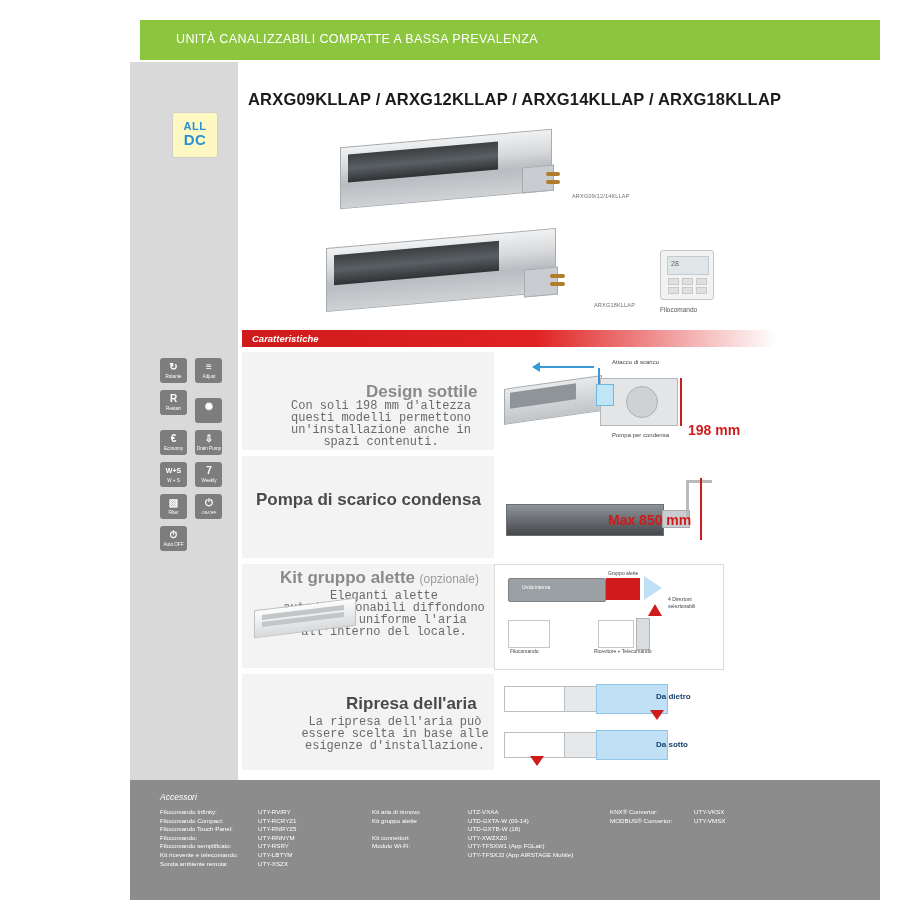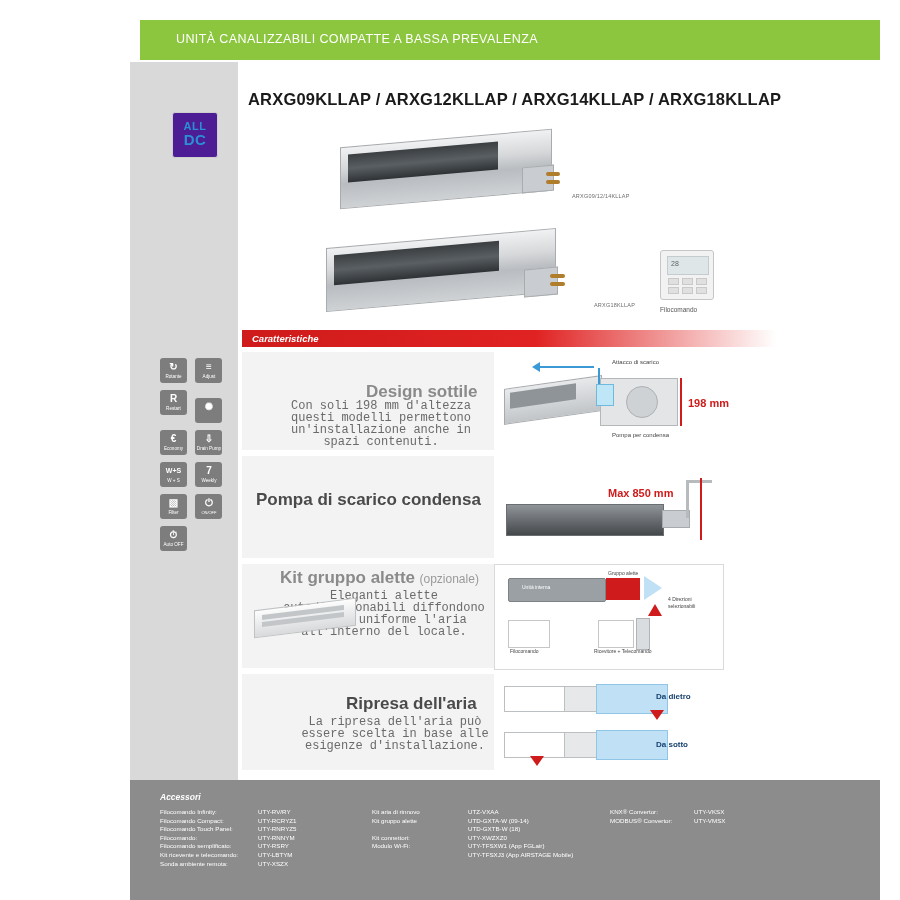--- a/index.html
+++ b/index.html
@@ -37,21 +37,21 @@
   .main{position:absolute;left:238px;top:62px;width:642px;height:718px;background:#ffffff;z-index:2;}
 
   .title{
     position:absolute;left:248px;top:90px;
     font-size:16.5px;font-weight:bold;color:#1a1a1a;letter-spacing:.2px;z-index:5;
   }
 
   
   .alldc{
     position:absolute;left:172px;top:112px;width:44px;height:44px;
-    background:#4c1d95;border:1px solid #cfcfcf;border-radius:3px;z-index:5;
+    background:#fef9c3;border:1px solid #cfcfcf;border-radius:3px;z-index:5;
     text-align:center;
   }
   .alldc .l1{font-size:11px;font-weight:bold;color:#2b8fd6;margin-top:7px;line-height:12px;letter-spacing:.5px;}
   .alldc .l2{font-size:15px;font-weight:bold;color:#2b8fd6;line-height:15px;letter-spacing:.5px;}
 
   
   .prod{position:absolute;z-index:4;}
   .cap{position:absolute;font-size:5.5px;color:#6d6d6d;z-index:6;letter-spacing:.2px;}
 
   
@@ -85,24 +85,24 @@
   .ico{
     width:27px;height:25px;background:#7d7d7d;border-radius:3px;
     display:inline-block;margin:0 4px 7px 0;position:relative;color:#fff;
     font-size:5.2px;text-align:center;
   }
   .ico .glyph{display:block;font-size:10px;line-height:14px;padding-top:2px;font-weight:bold;}
   .ico .nm{display:block;font-size:4.6px;line-height:6px;}
 
   
   .accbar{position:absolute;left:130px;top:780px;width:750px;height:120px;background:#8c8c8c;z-index:6;}
-  .acc-title{position:absolute;left:160px;top:792px;color:#fff;font-size:8.5px;font-weight:bold;font-style:italic;z-index:7;}
+  .acc-title{position:absolute;left:160px;top:792px;color:#fff;font-size:8.5px;font-weight:normal;font-style:italic;z-index:7;}
   .acc-col{position:absolute;color:#ffffff;font-size:6.2px;line-height:8.6px;z-index:7;}
 
-  .dim-label{position:absolute;font-size:11px;font-weight:bold;color:#cf1b1b;z-index:7;}
+  .dim-label{position:absolute;font-size:14px;font-weight:bold;color:#cf1b1b;z-index:7;margin-top:25px;}
   .small-lbl{position:absolute;font-size:6px;color:#444;z-index:7;}
   .blue-lbl{position:absolute;font-size:8px;font-weight:bold;color:#17406e;z-index:7;}
   .arrow-red{position:absolute;background:#cf1b1b;z-index:7;}
 </style>
 </head>
 <body>
 
 <div class="page">
 
   <div class="watermark"></div>

